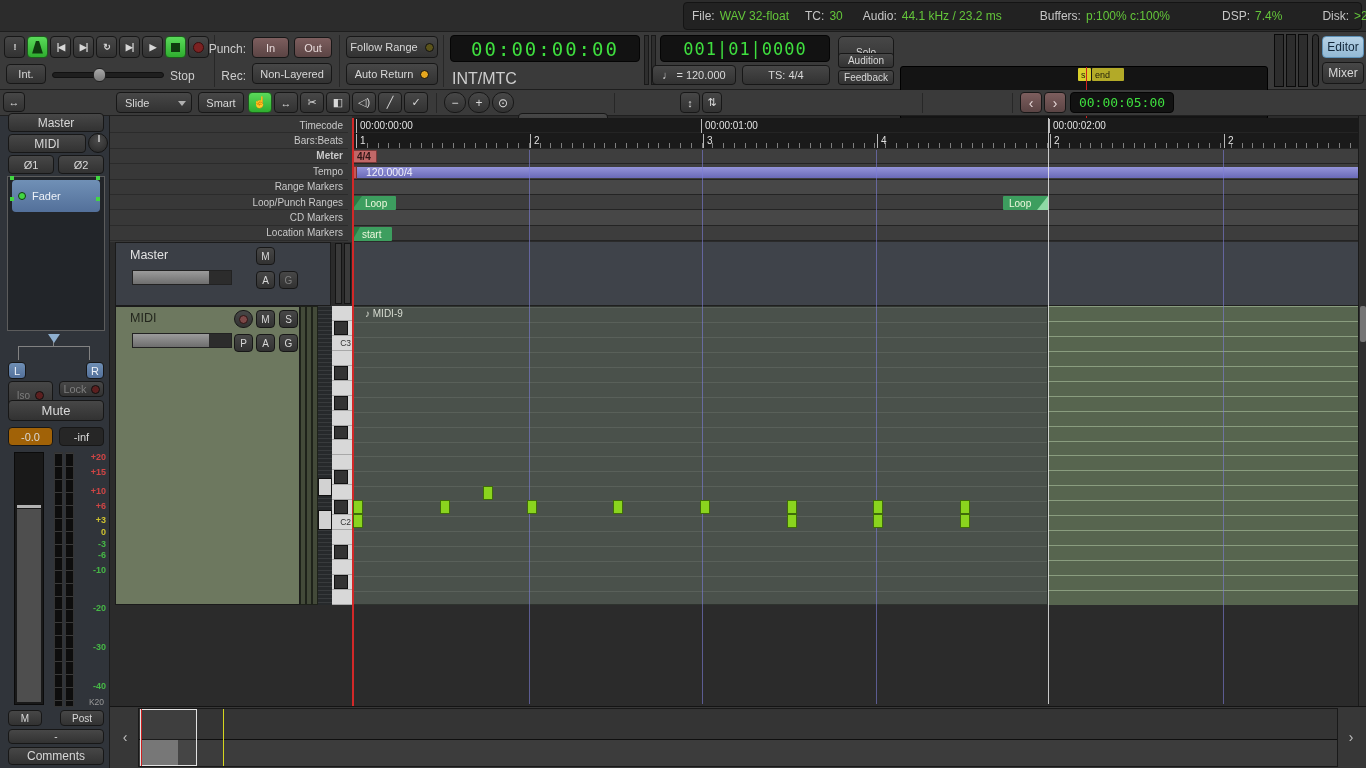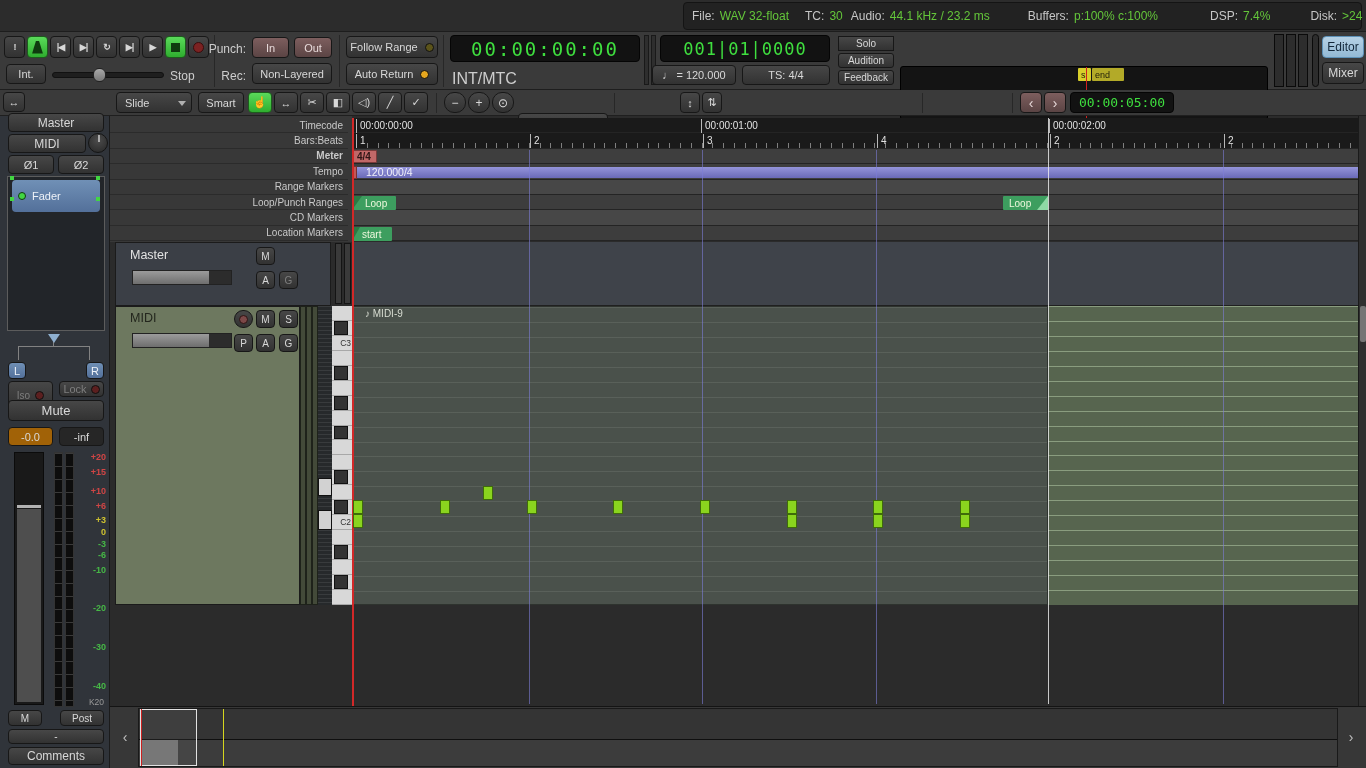--- a/index.html
+++ b/index.html
@@ -77,21 +77,21 @@
 </head>
 <body>
 
 <div id="app">
 
   <div class="menubar">
     <div class="statusbar">
       <div id="status-segs" style="display:flex;align-items:center">
           <div class="seg" style="margin-left: 0px;"><span class="lab">File:</span><span class="val">WAV 32-float</span></div>
           <div class="seg" style="margin-left: 16px;"><span class="lab">TC:</span><span class="val">30</span></div>
-          <div class="seg" style="margin-left: 8px;"><span class="lab">Audio:</span><span class="val">44.1 kHz / 23.2 ms</span></div>
+          <div class="seg" style="margin-left: 20px;"><span class="lab">Audio:</span><span class="val">44.1 kHz / 23.2 ms</span></div>
           <div class="seg" style="margin-left: 38px;"><span class="lab">Buffers:</span><span class="val">p:100% c:100%</span></div>
           <div class="seg" style="margin-left: 52px;"><span class="lab">DSP:</span><span class="val">7.4%</span></div>
           <div class="seg" style="margin-left: 40px;"><span class="lab">Disk:</span><span class="val">&gt;24 hrs</span></div>
         </div>
 
     </div>
   </div>
 
   <div class="transportbar">
     <div id="transport-buttons" class="abs" style="left:4px;top:4px;display:flex;gap:2px">
@@ -132,21 +132,21 @@
     </div>
     <div class="flabel" style="left:170px;top:37px;width:40px;text-align:left">Stop</div>
     <div class="vsep" style="left:443px;top:3px;height:52px"></div>
     <div class="clockbox abs" style="left:450px;top:3px;width:190px;height:27px;font-size:19px;letter-spacing:2px">00:00:00:00</div>
     <div class="flabel" style="left:452px;top:38px;width:80px;text-align:left;font-size:16px">INT/MTC</div>
     <div class="abs" style="left:644px;top:3px;width:5px;height:50px;background:#2e2e2e;border:1px solid #191919"></div>
     <div class="abs" style="left:651px;top:3px;width:5px;height:50px;background:#2e2e2e;border:1px solid #191919"></div>
     <div class="clockbox abs" style="left:660px;top:3px;width:170px;height:27px;font-size:17px;letter-spacing:1px">001|01|0000</div>
     <div class="btn abs" style="left:652px;top:33px;width:84px;height:20px">♩ = 120.000</div>
     <div class="btn abs" style="left:742px;top:33px;width:88px;height:20px">TS: 4/4</div>
-    <div class="btn abs" style="left:838px;top:4px;width:56px;height:15px;font-size:10px;border-radius:0">Solo</div>
+    <div class="btn abs" style="left:838px;top:4px;width:56px;height:32px;font-size:10px;border-radius:5px">Solo</div>
     <div class="btn abs" style="left:838px;top:21px;width:56px;height:15px;font-size:10px;border-radius:3px">Audition</div>
     <div class="btn abs" style="left:838px;top:38px;width:56px;height:15px;font-size:10px;border-radius:3px">Feedback</div>
     <div class="minimap">
       <div class="mmark" style="left:177px;width:13px;background:#d8cf2a">s</div>
       <div class="mmark" style="left:191px;width:32px;background:#b3aa28">end</div>
       <div id="mmtimes">
           <div class="mmlabel" style="left: 148px;">00:00</div>
           <div class="mmlabel" style="left: 190px;">00:00</div>
           <div class="mmlabel" style="left: 252px;">00:00:30:00</div>
           <div class="mmlabel" style="left: 344px;">00:01</div>

